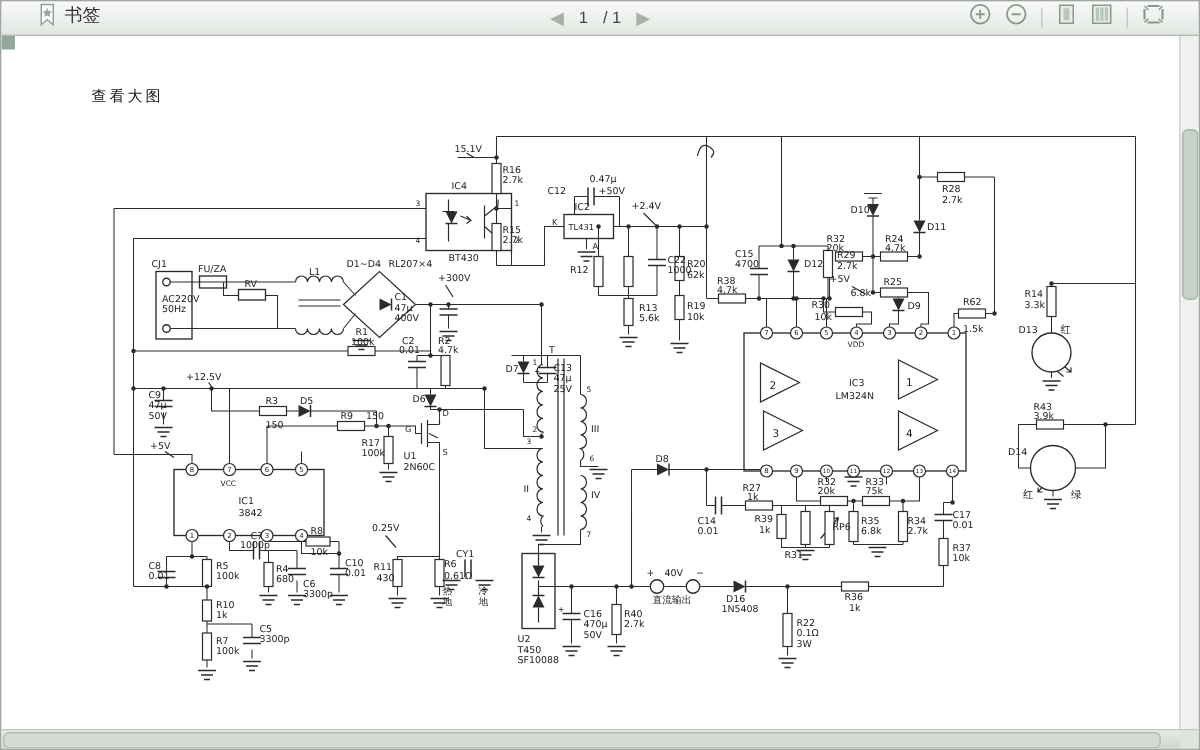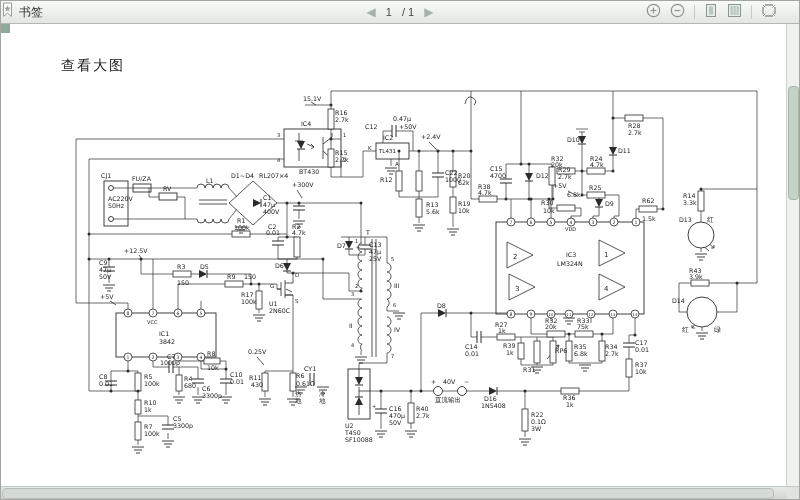--- a/index.html
+++ b/index.html
@@ -2,31 +2,31 @@
 <html><head>
 <meta charset="utf-8">
 <style>
   html,body{margin:0;padding:0;background:#e9e9e9;}
   #app{position:relative;width:798px;height:498px;border:1px solid #a3a7a3;background:#fff;
        font-family:"Liberation Sans","DejaVu Sans",sans-serif;overflow:hidden;}
   
   #toolbar{position:absolute;left:0;top:0;width:100%;height:22px;
            background:linear-gradient(#f8faf8,#e2e7e2);border-bottom:1px solid #b2b8b2;
            display:flex;align-items:center;}
-  .tb-left{display:flex;align-items:center;gap:5px;}
+  .tb-left{display:flex;gap:5px;padding-left:24px;}
   .tb-label{font-size:12px;color:#333;}
   .tb-center{position:absolute;left:50%;transform:translateX(-50%);display:flex;align-items:center;gap:10px;}
   .navarrow{color:#a7b1a7;font-size:12px;line-height:1;cursor:pointer;}
   .pagenum{font-size:11px;color:#444;}
   .tb-right{position:absolute;right:22px;display:flex;align-items:center;gap:9px;}
   .tbicon{display:inline-block;cursor:pointer;}
   .tbsep{width:1px;height:14px;background:#c4cac4;}
   
   #content{position:absolute;left:0;top:23px;right:0;bottom:12px;background:#fff;}
-  #viewlarge{position:absolute;left:60px;top:33px;font-size:14px;letter-spacing:2px;
+  #viewlarge{position:absolute;left:60px;top:33px;font-size:10px;letter-spacing:2px;
              color:#1a1a1a;font-family:"Liberation Serif","DejaVu Serif",serif;cursor:pointer;}
   #schem{position:absolute;left:0;top:0;}
   
   #vscroll{position:absolute;top:23px;right:0;width:12px;bottom:12px;background:#eef1ee;border-left:1px solid #ccd2cc;}
   #vthumb{position:absolute;top:62px;left:1px;width:9px;height:112px;background:#c6d1c8;border:1px solid #a8b5aa;border-radius:4px;}
   #hscroll{position:absolute;left:0;bottom:0;height:12px;right:0;background:linear-gradient(#e6eae6,#cfd6cf);border-top:1px solid #c2c8c2;}
   #hthumb{position:absolute;left:1px;top:1px;height:9px;width:770px;background:#d6ddexd6;background:#d4dbd4;border:1px solid #b4c0b6;border-radius:4px;}
   #corner{position:absolute;right:0;bottom:0;width:12px;height:12px;background:#dfe4df;}
   #miniblock{position:absolute;left:0;top:23px;width:9px;height:9px;background:#93a89d;}
   text{font-family:"DejaVu Sans","Liberation Sans",sans-serif;fill:#1b1b1b;}

